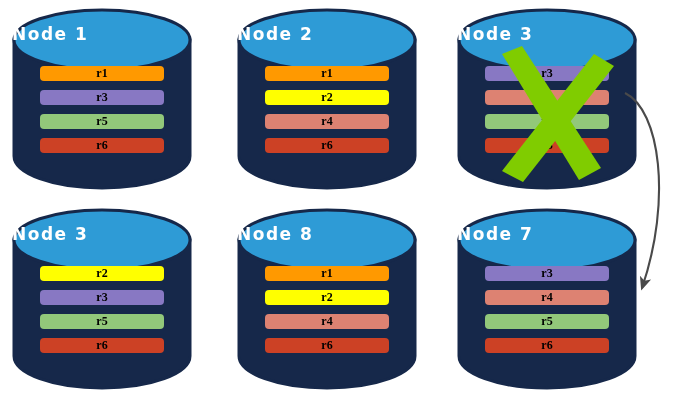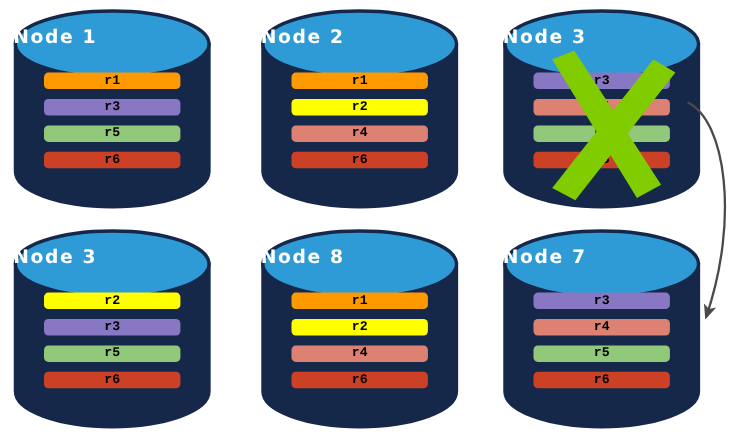--- a/index.html
+++ b/index.html
@@ -51,21 +51,21 @@
   .record {
     position: relative;
     height: 15px;
     margin-bottom: 9px;
     border-radius: 4px;
     text-align: center;
     font-size: 12px;
     font-weight: bold;
     color: #000000;
     line-height: 15px;
-    font-family: Liberation Mono, monospace;
+    font-family: Liberation Serif, serif;
   }
   .record:last-child { margin-bottom: 12px; }
   .x-mark {
     position: absolute;
     left: 18px;
     top: 38px;
     width: 146px;
     height: 146px;
     overflow: visible;
     pointer-events: none;

